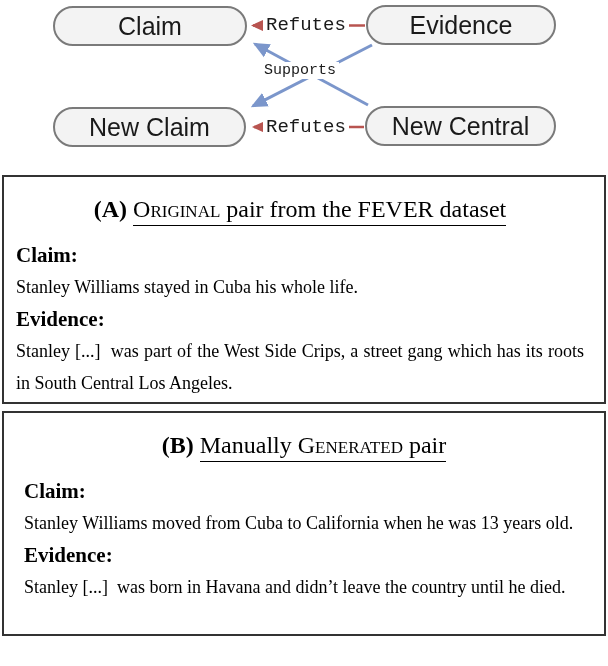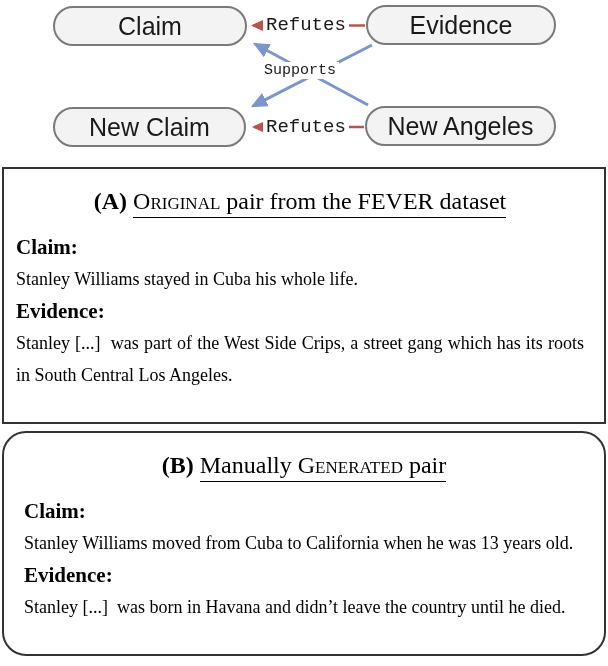--- a/index.html
+++ b/index.html
@@ -48,22 +48,22 @@
 
   
   .textbox {
     box-sizing: border-box;
     margin: 0 2px;
     border: 2px solid #333;
     padding: 10px 20px 8px 20px;
     font-family: "Liberation Serif", serif;
     color: #000;
   }
-  #box-a { margin-top: 2px; height: 257px; padding-left: 12px; }
-  #box-b { margin-top: 7px;  height: 225px; border-radius: 24px; }
+  #box-a { margin-top: 10px; height: 229px; padding-left: 12px; }
+  #box-b { margin-top: 7px;  height: 225px; }
 
   .box-title {
     text-align: center;
     font-size: 24px;
     margin: 8px 0 16px 0;
     line-height: 28px;
   }
   .box-label { font-weight: bold; }
   .underlined { border-bottom: 1.5px solid #000; padding-bottom: 3px; }
   .sc { font-variant: small-caps; }
@@ -105,21 +105,21 @@
     <div class="node" id="node-claim">
       <span>Claim</span>
     </div>
     <div class="node" id="node-evidence">
       <span>Evidence</span>
     </div>
     <div class="node" id="node-new-claim">
       <span>New Claim</span>
     </div>
     <div class="node" id="node-new-evidence">
-      <span>New Angeles</span>
+      <span>New Central</span>
     </div>
 
     <span class="edge-label" id="label-refutes-top">Refutes</span>
     <span class="edge-label" id="label-supports">Supports</span>
     <span class="edge-label" id="label-refutes-bottom">Refutes</span>
   </div>
 
   <div class="textbox" id="box-a">
     <div class="box-title">
       <span class="box-label">(A)</span><span> </span><span class="underlined"><span></span><span class="sc">Original</span><span> pair from the FEVER dataset</span></span>

